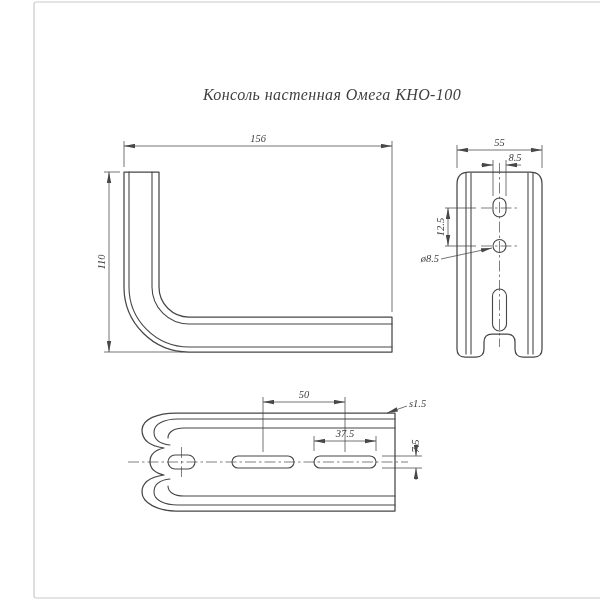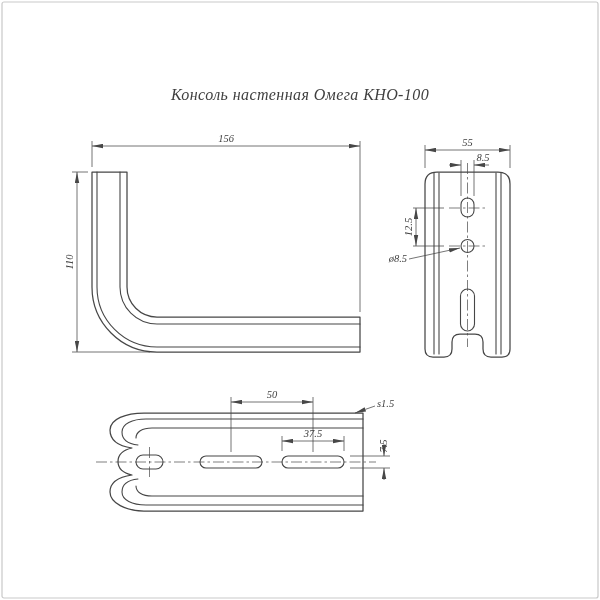--- a/index.html
+++ b/index.html
@@ -2,21 +2,21 @@
 <html style="--line: #474747; --text: #3f3f3f; --frame: #c9c9c9; --background: #ffffff;"><head>
 <meta charset="utf-8">
 <style>
   :root{
     --line:#474747;
     --text:#3f3f3f;
     --frame:#c9c9c9;
     --background:#ffffff;
   }
   html,body{margin:0;padding:0;background:var(--background);}
-  .page{width:500px;height:600px;position:relative;background:var(--background);}
+  .page{width:500px;height:600px;position:relative;background:var(--background);padding-left:32px;}
   svg{display:block;}
   .outline{fill:none;stroke:var(--line);stroke-width:1.25;stroke-linejoin:round;stroke-linecap:round;}
   .edge{fill:none;stroke:var(--line);stroke-width:1.1;stroke-linecap:round;}
   .thin{fill:none;stroke:var(--line);stroke-width:0.75;}
   .center{fill:none;stroke:var(--line);stroke-width:0.7;stroke-dasharray:11 3 2.5 3;}
   .arrow{fill:var(--line);stroke:none;}
   .dim-text{font:italic 10.5px "Liberation Serif", serif;fill:var(--text);text-anchor:middle;}
   .title-text{font:italic 16px "Liberation Serif", serif;fill:var(--text);text-anchor:middle;letter-spacing:0.4px;}
 </style>
 </head>

